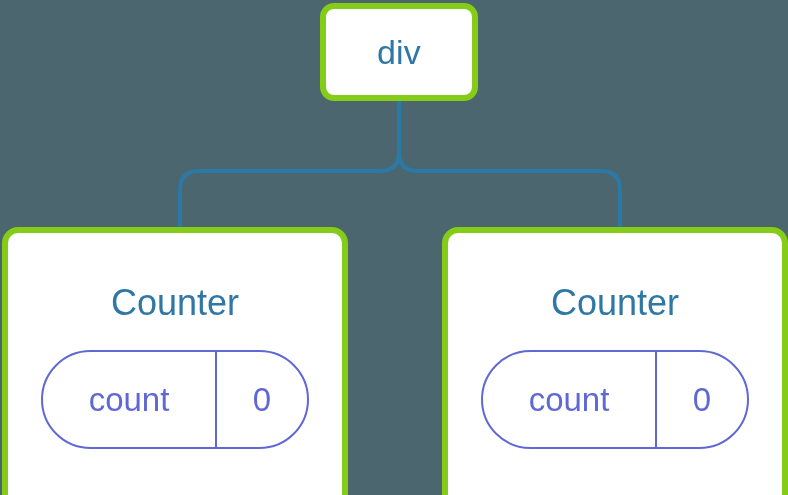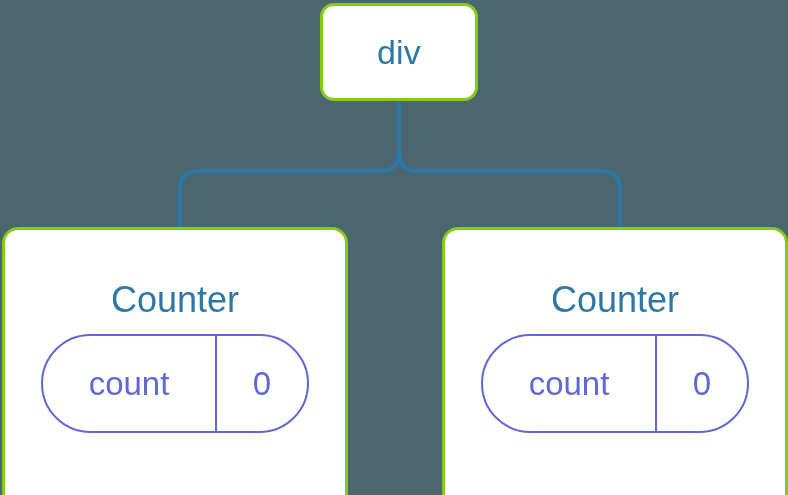--- a/index.html
+++ b/index.html
@@ -31,21 +31,21 @@
     height: 495px;
     z-index: 1;
     pointer-events: none;
   }
 
   
   .node-box {
     position: absolute;
     z-index: 2;
     background: #ffffff;
-    border: 3px solid #84cc16;
+    border: 6px solid #84cc16;
     border-radius: 14px;
     box-sizing: border-box;
   }
 
   #node-div {
     left: 320px;
     top: 3px;
     width: 158px;
     height: 98px;
     display: flex;
@@ -84,21 +84,21 @@
     color: #2f77a5;
     font-size: 36px;
     line-height: 1;
     margin-top: 52px;
     white-space: nowrap;
   }
 
   
   .state-pill {
     position: relative;
-    margin-top: 16px;
+    margin-top: 29px;
     width: 268px;
     height: 99px;
     border: 2px solid #5f68d4;
     border-radius: 50px;
     box-sizing: border-box;
     display: flex;
     align-items: stretch;
   }
 
   .state-key {

